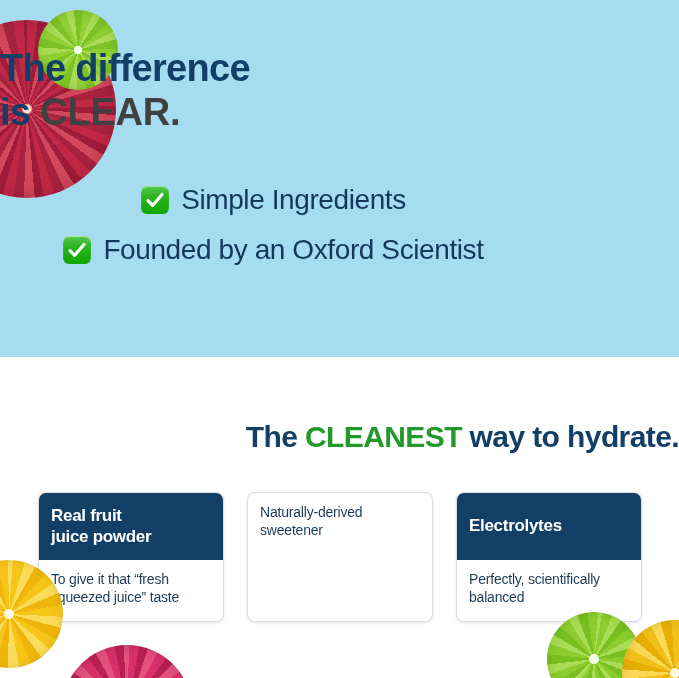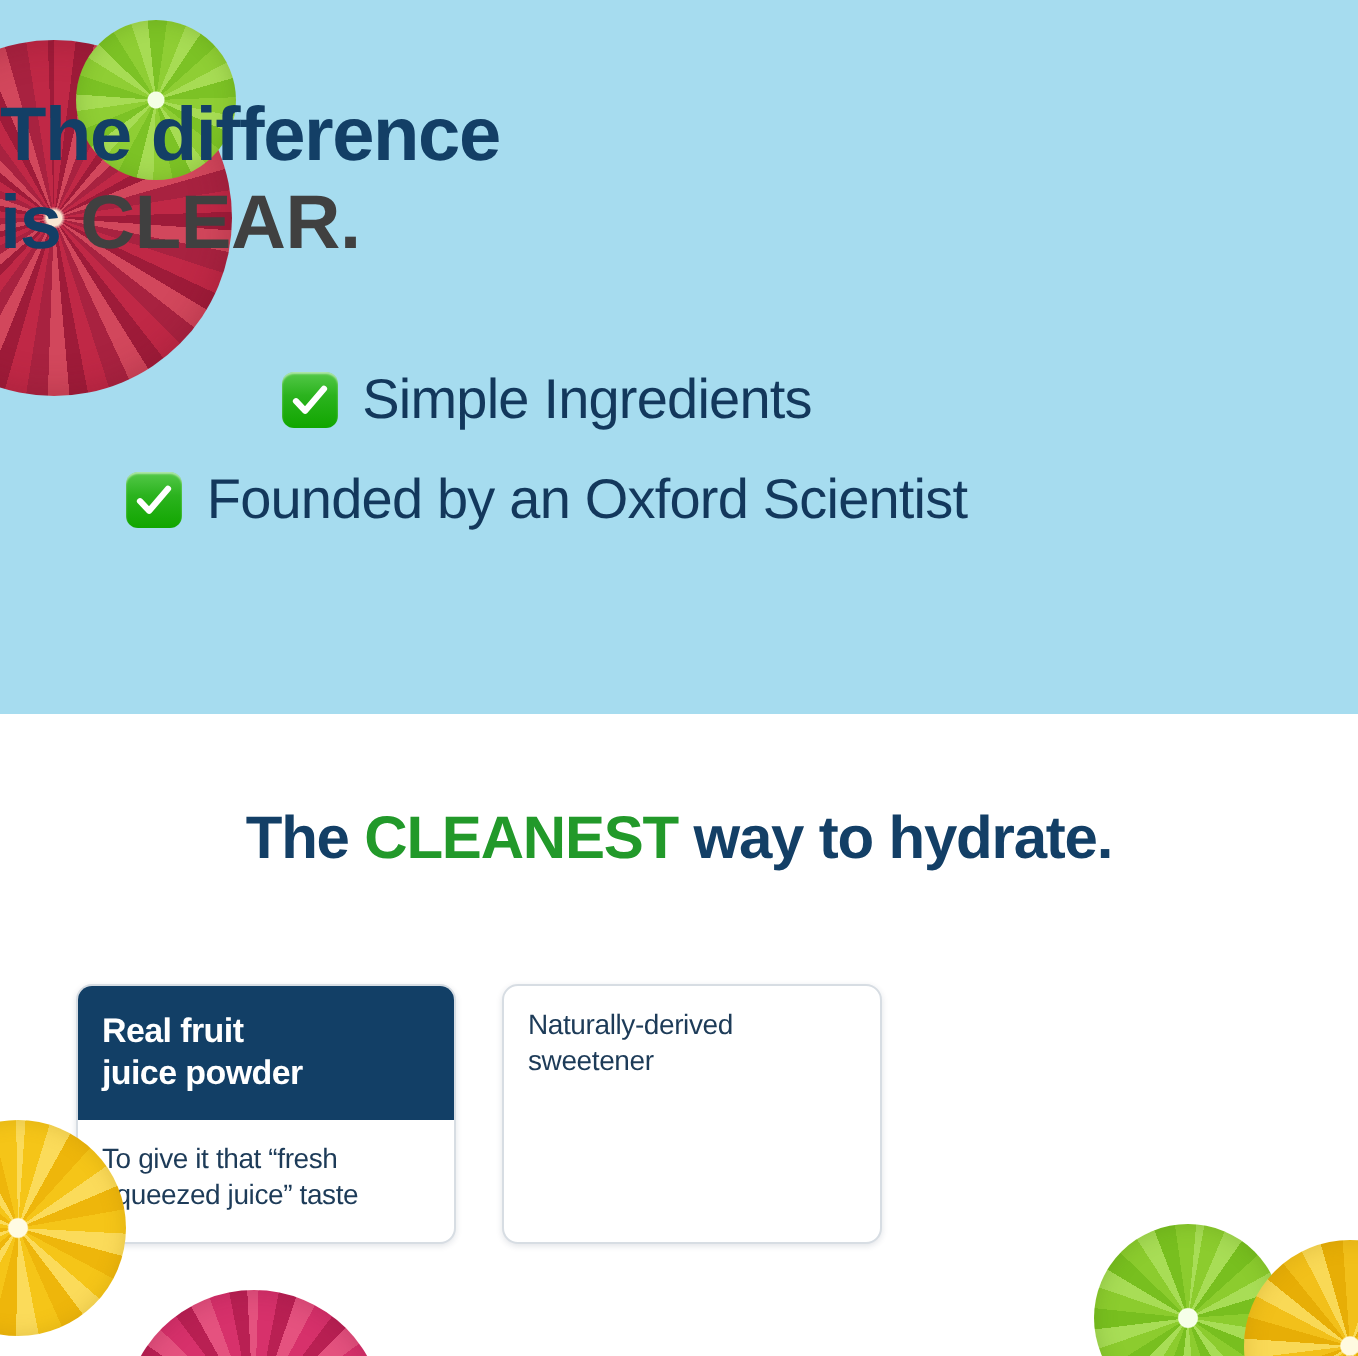--- a/index.html
+++ b/index.html
@@ -73,23 +73,23 @@
     flex: 0 0 28px;
     border-radius: 6px;
     background: linear-gradient(180deg, #55c94a 0%, #2bb31e 42%, #11a600 100%);
     box-shadow: inset 0 1px 1px rgba(255,255,255,0.55);
   }
   .check-icon svg { position: absolute; left: 3px; top: 3px; }
 
   
   .section-title {
     position: absolute;
-    left: 0; top: 403px;
-    width: 679px;
-    text-align: center;
+    left: 0; top: 420px;
+    width: 679px;
+    text-align: right;
     font-size: 30px;
     font-weight: 700;
     letter-spacing: -0.6px;
     color: #133f66;
     white-space: nowrap;
   }
   .section-title .accent { color: #22992a; }
 
   .cards {
     position: absolute;
@@ -253,20 +253,26 @@
         <span>Real fruit</span>
         <span>juice powder</span>
       </div>
       <div class="card-body">To give it that “fresh squeezed juice” taste</div>
     </div>
 
     <div class="card">
       <div class="card-body">Naturally-derived sweetener</div>
     </div>
 
+    <div class="card">
+      <div class="card-header">
+        <span>Electrolytes</span>
+      </div>
+      <div class="card-body">Perfectly, scientifically balanced</div>
+    </div>
 
   </div>
 
   <div class="fruit lemon-bl"></div>
   <div class="fruit blood-orange-bl"></div>
   <div class="fruit lime-br"></div>
   <div class="fruit orange-br"></div>
 
 </div>
 

